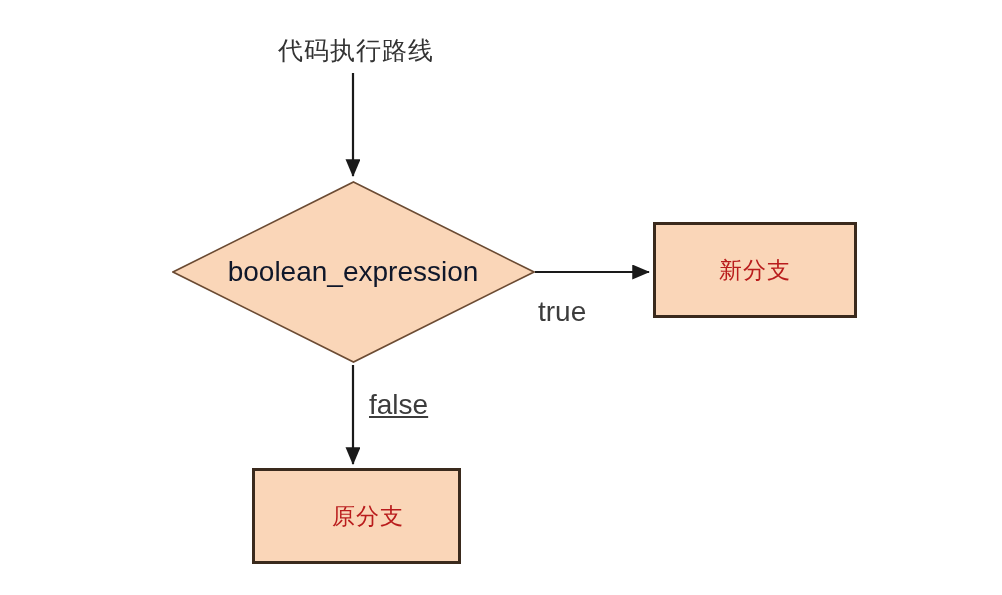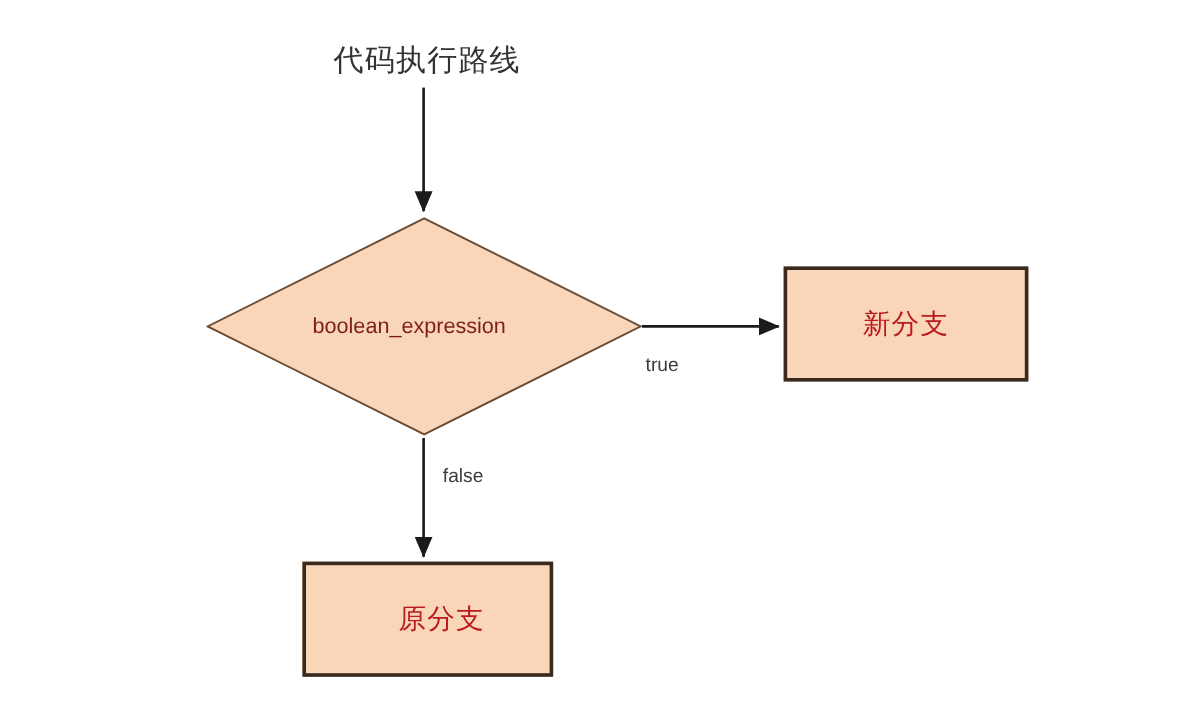--- a/index.html
+++ b/index.html
@@ -45,24 +45,24 @@
 
   
   .diamond-wrap {
     position: absolute;
     left: 172px;
     top: 181px;
     width: 363px;
     height: 182px;
   }
   .diamond-label {
-    left: 341px;
+    left: 353px;
     top: 272px;
-    font-size: 18px;
-    color: #7f1d1d;
+    font-size: 28px;
+    color: #0f172a;
   }
 
   
   .box {
     position: absolute;
     background: #fad6b8;
     border: 3px solid #3a2a1d;
     box-sizing: border-box;
   }
   .box-true {
@@ -88,31 +88,32 @@
   }
   .box-label-false {
     left: 368px;
     top: 516px;
   }
 
   
   .edge-label {
     position: absolute;
     white-space: nowrap;
-    font-size: 16px;
+    font-size: 28px;
     color: #3c3c3c;
     text-align: right;
   }
   .edge-label-true {
     left: 538px;
     top: 296px;
   }
   .edge-label-false {
     left: 369px;
     top: 389px;
+    text-decoration: underline;
   }
 </style>
 </head>
 <body>
 
 <div id="canvas">
 
   <svg id="edges" viewBox="0 0 1002 595">
     <defs>
       <marker id="arrowhead" markerWidth="9" markerHeight="9" refX="7.6" refY="3.4" orient="auto" markerUnits="strokeWidth">

